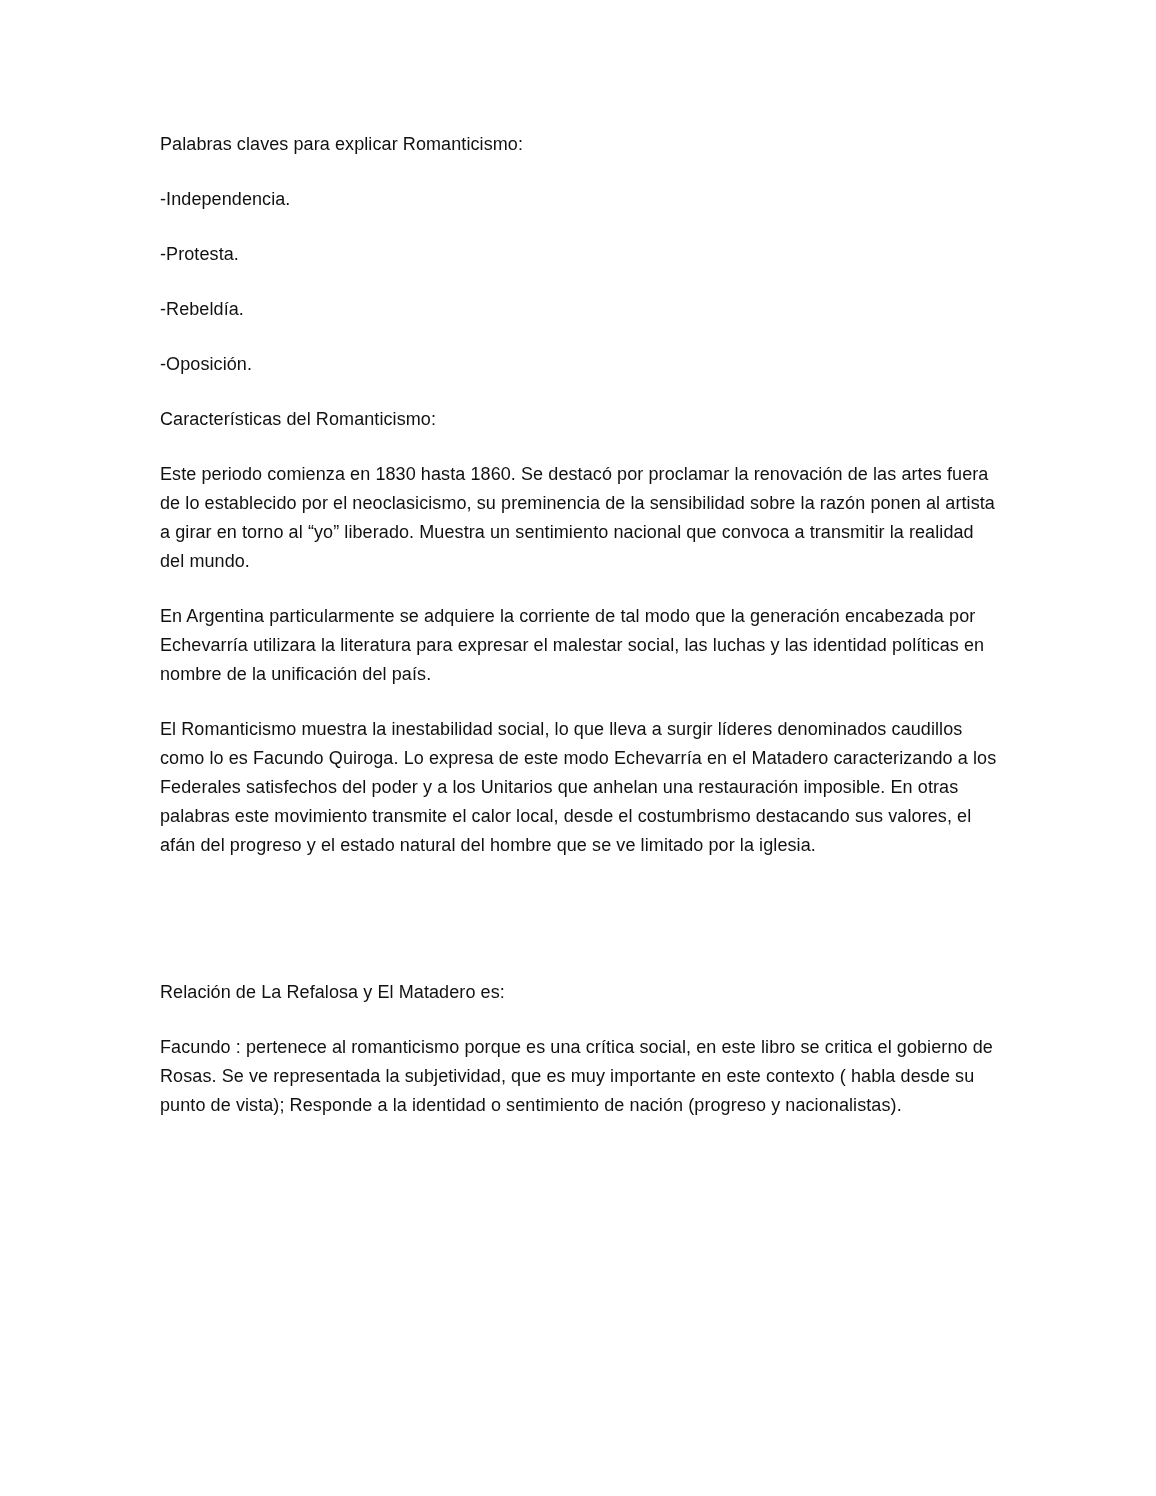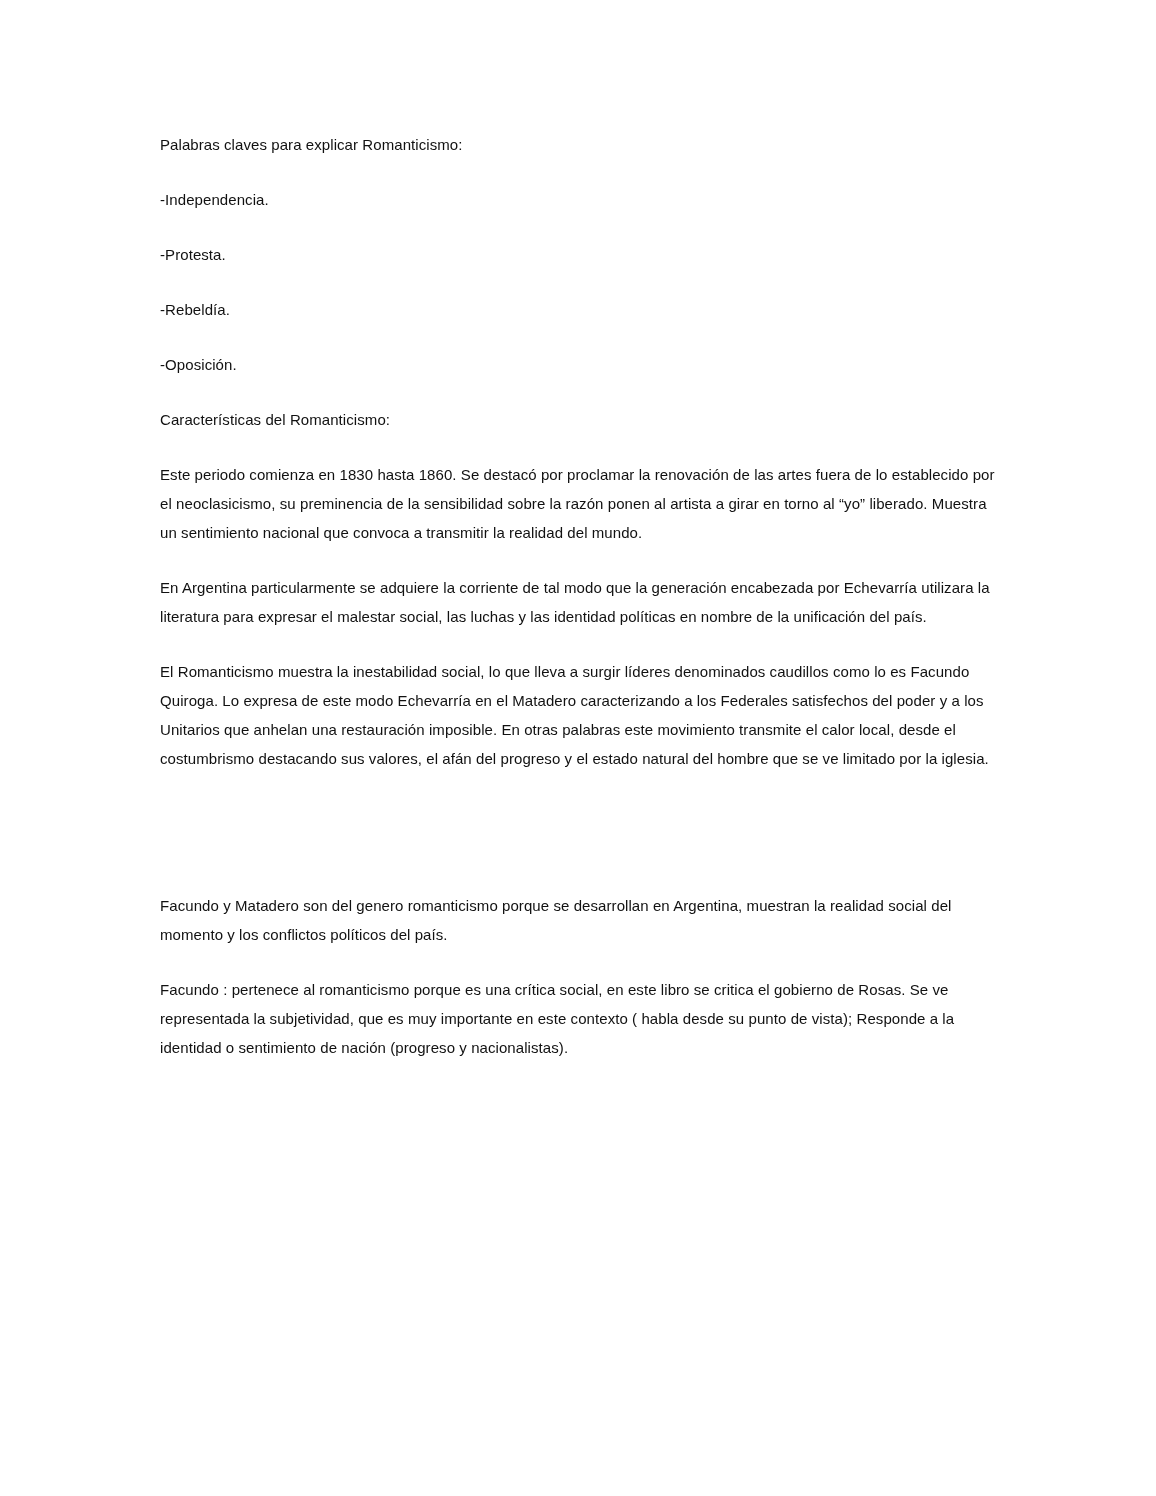--- a/index.html
+++ b/index.html
@@ -19,21 +19,21 @@
     width: 1156px;
     height: 1496px;
     background: #ffffff;
     box-sizing: border-box;
     padding: 130px 160px 0 160px;
   }
   .doc-body {
     width: 840px;
   }
   .para {
-    font-size: 15px;
+    font-size: 18px;
     line-height: 29px;
     color: #111111;
     margin: 0 0 26px 0;
     text-align: left;
     letter-spacing: 0.005em;
   }
   .spacer-block {
     height: 92px;
   }
 </style>
@@ -51,18 +51,18 @@
     <p class="para">-Oposición.</p>
 
     <p class="para">Características del Romanticismo:</p>
 
     <p class="para">Este periodo comienza en 1830 hasta 1860. Se destacó por proclamar la renovación de las artes fuera de lo establecido por el neoclasicismo, su preminencia de la sensibilidad sobre la razón ponen al artista a girar en torno al “yo” liberado. Muestra un sentimiento nacional que convoca a transmitir la realidad del mundo.</p>
     <p class="para">En Argentina particularmente se adquiere la corriente de tal modo que la generación encabezada por Echevarría utilizara la literatura para expresar el malestar social, las luchas y las identidad políticas en nombre de la unificación del país.</p>
     <p class="para">El Romanticismo muestra la inestabilidad social, lo que lleva a surgir líderes denominados caudillos como lo es Facundo Quiroga. Lo expresa de este modo Echevarría en el Matadero caracterizando a los Federales satisfechos del poder y a los Unitarios que anhelan una restauración imposible. En otras palabras este movimiento transmite el calor local, desde el costumbrismo destacando sus valores, el afán del progreso y el estado natural del hombre que se ve limitado por la iglesia.</p>
 
     <div class="spacer-block"></div>
 
+    <p class="para">Relación de La Refalosa y El Matadero es:</p>
 
-    <p class="para">Facundo y Matadero son del genero romanticismo porque se desarrollan en Argentina, muestran la realidad social del momento y los conflictos políticos del país.</p>
     <p class="para">Facundo : pertenece al romanticismo porque es una crítica social, en este libro se critica el gobierno de Rosas. Se ve representada la subjetividad, que es muy importante en este contexto ( habla desde su punto de vista); Responde a la identidad o sentimiento de nación (progreso y nacionalistas).</p>
 
   </div>
 </div>
 
 </body></html>

